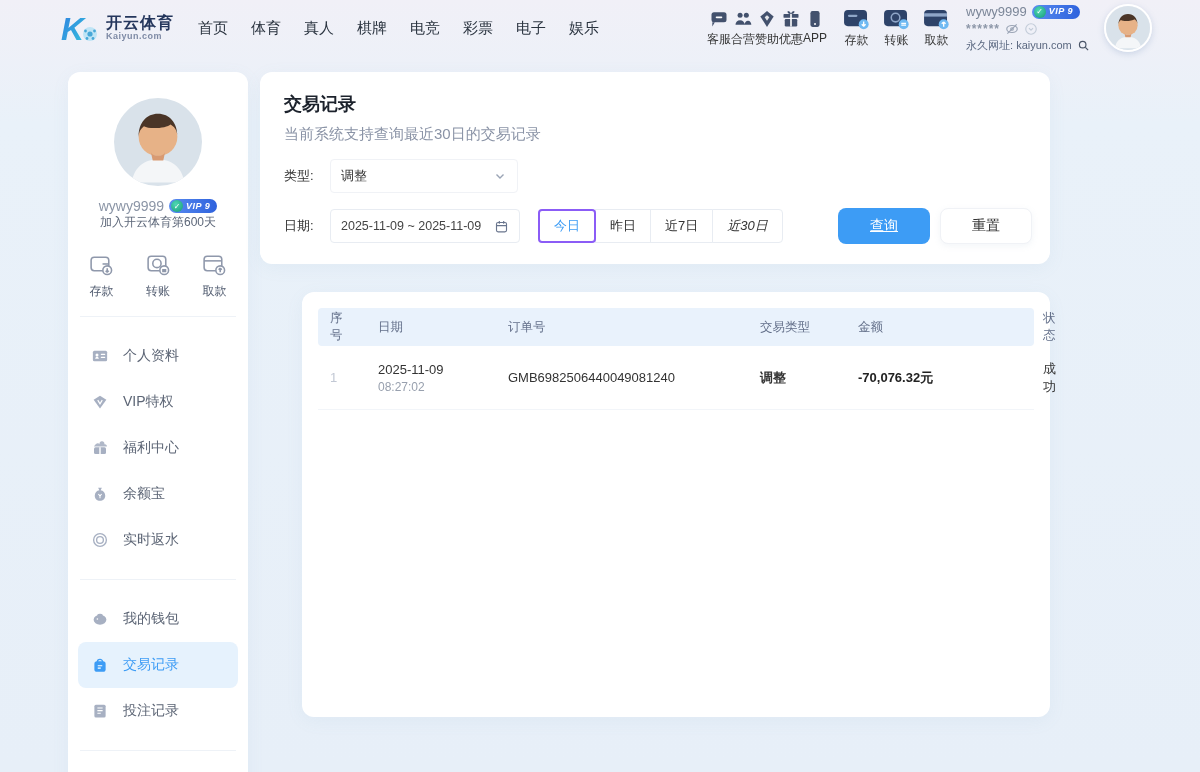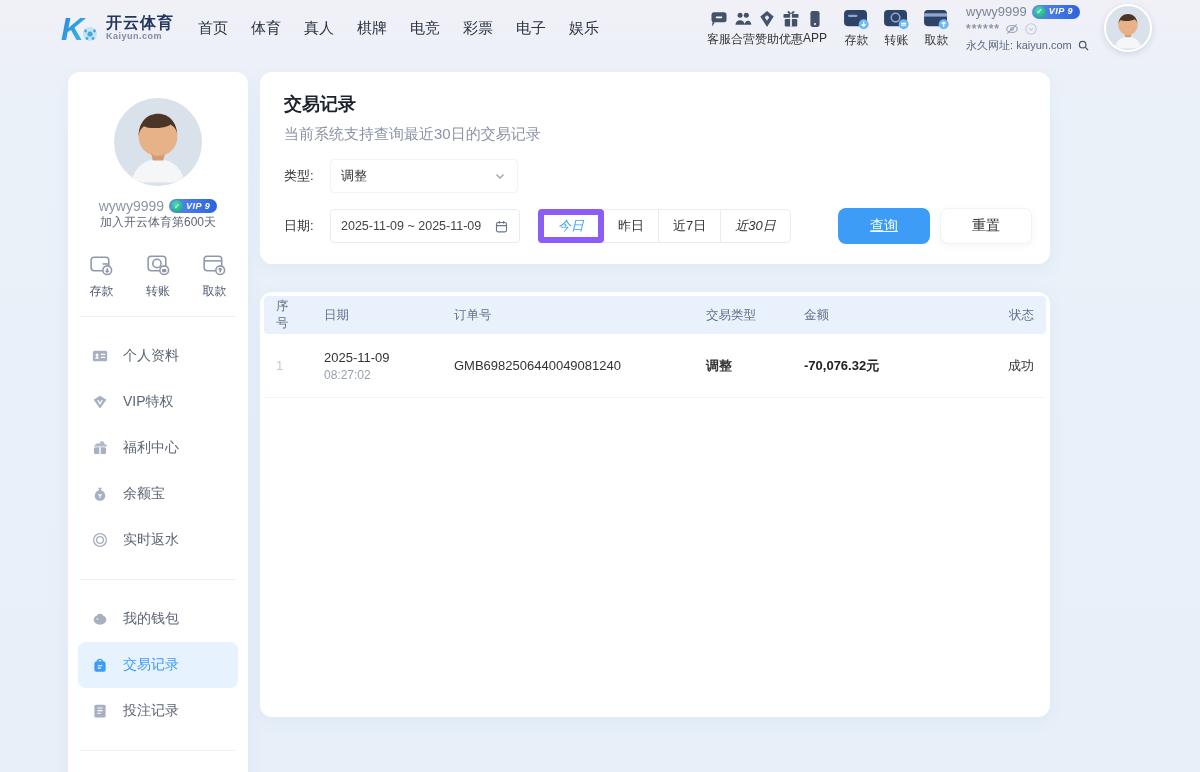--- a/index.html
+++ b/index.html
@@ -67,28 +67,28 @@
     display:flex; align-items:center; justify-content:space-between; padding:0 10px; cursor:pointer; }
   .type-val { font-size:13px; color:#333; }
   .date-input { width:190px; height:34px; border:1px solid #e8ecf2; border-radius:4px;
     display:flex; align-items:center; justify-content:space-between; padding:0 10px; cursor:text; }
   .date-val { font-size:12.5px; color:#444; }
   .seg { display:flex; margin-left:18px; }
   .seg-btn { height:34px; padding:0 14px; background:#fff; border:1px solid #e8ecf2; margin-left:-1px;
     font-size:13px; color:#333; display:flex; align-items:center; cursor:pointer; }
   .seg-btn:first-child { border-radius:4px 0 0 4px; margin-left:0; }
   .seg-btn:last-child { border-radius:0 4px 4px 0;font-style:italic; }
-  .seg-btn.active { border:6px solid #8b5cf6; color:#3d9cf5; border-radius:4px; z-index:2; background:#fff;font-style:italic; }
+  .seg-btn.active { border:2px solid #8b5cf6; color:#3d9cf5; border-radius:4px; z-index:2; background:#fff; }
   .btns { margin-left:auto; display:flex; gap:10px; }
   .btn-primary { width:92px; height:36px; border:none; border-radius:8px; background:#3d9cf5;
     color:#fff; font-size:14px; cursor:pointer; font-family:inherit;text-decoration:underline; }
   .btn-plain { width:92px; height:36px; border:1px solid #f0f2f6; border-radius:8px; background:#fff;
     color:#333; font-size:14px; cursor:pointer; font-family:inherit; box-shadow:0 2px 6px rgba(150,170,200,.12); }
 
-  .table-card { height:425px; padding:4px; }
+  .table-card { height:425px; padding:16px;margin-left:42px; }
   .t-grid { display:grid; grid-template-columns:48px 130px 252px 98px 185px 1fr; align-items:center; }
   .t-head { background:#e9f2fc; border-radius:4px; height:38px; font-size:12.5px; color:#64708a; }
   .t-head > div, .t-row > div { padding:0 12px; }
   .t-head .col-r, .t-row .col-r { text-align:right; }
   .t-row { height:64px; border-bottom:1px solid #f2f5f9; font-size:13px; color:#333; }
   .cell-idx { color:#c2c8d4; }
   .cell-date .d1 { color:#333; }
   .cell-date .d2 { color:#98a0ae; font-size:12px; margin-top:3px; }
   .cell-type { font-weight:600; }
   .cell-amt { font-weight:700; color:#222; }

